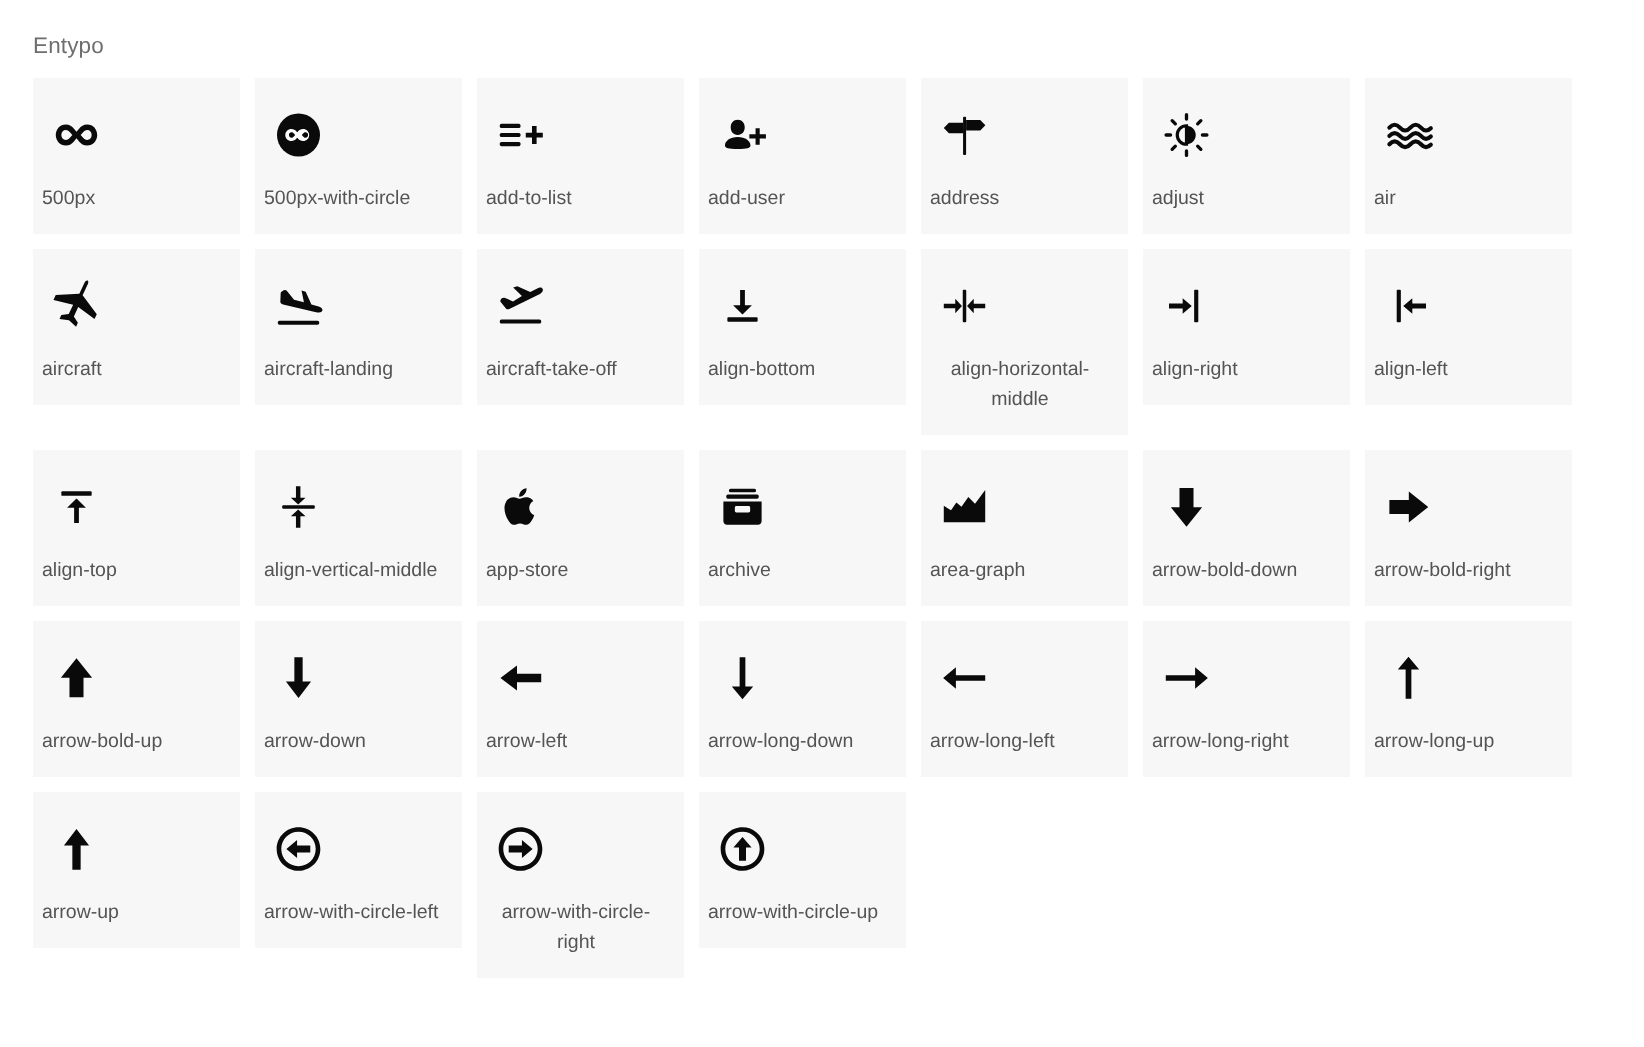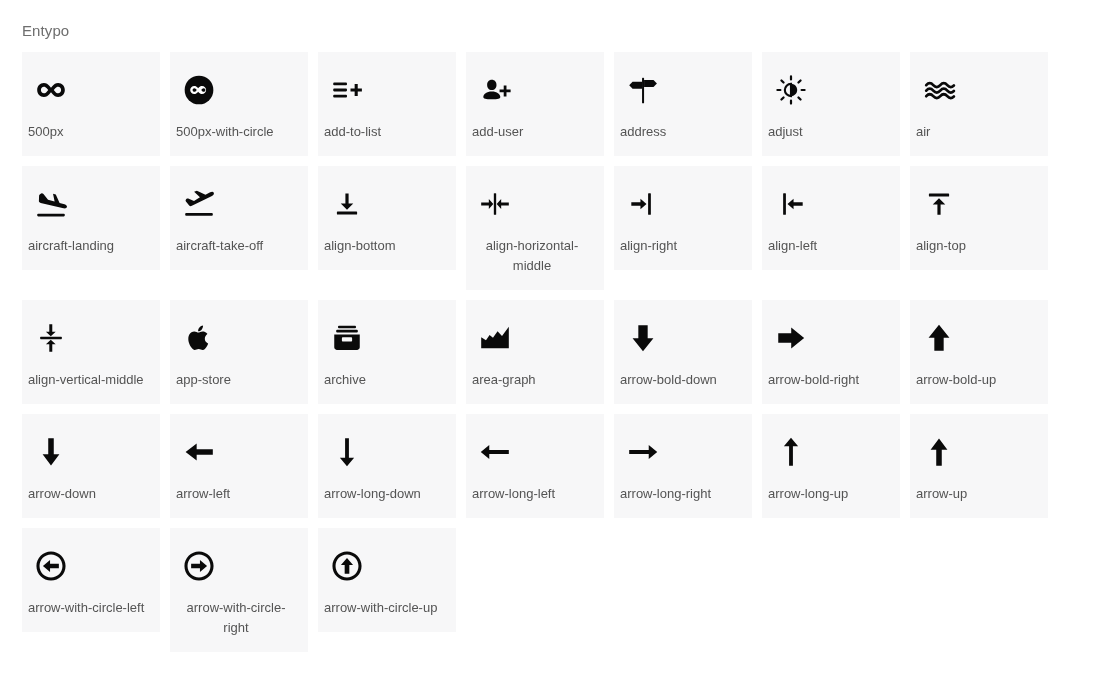--- a/index.html
+++ b/index.html
@@ -145,20 +145,28 @@
               <path d="M4 16.6c2.2-2.4 4.4-2.4 6.6 0s4.4 2.4 6.6 0 4.4-2.4 6.6 0 4.1 2.3 6.2.3"></path>
               <path d="M4 21.8c2.2-2.4 4.4-2.4 6.6 0s4.4 2.4 6.6 0 4.4-2.4 6.6 0 4.1 2.3 6.2.3"></path>
             </g>
           </svg>
         </span>
         <span class="icon-label">air</span>
       </div>
       <div class="icon-card">
         <span class="icon-glyph">
           <svg width="34" height="34" viewBox="0 0 32 32" fill="currentColor" aria-hidden="true">
+            <path d="M29.3 3.6c-.9-.9-2.5-.7-3.6.4l-5.4 5.4-14.2-4.3-2.4 2.4 10.6 7-4.6 4.6-4.6-1-1.9 1.9 5.3 2.8 2.8 5.3 1.9-1.9-1-4.6 4.6-4.6 7 10.6 2.4-2.4-4.3-14.2 5.4-5.4c1.1-1.1 1.3-2.7.4-3.6z" transform="rotate(-20 16 16)"></path>
+          </svg>
+        </span>
+        <span class="icon-label">aircraft</span>
+      </div>
+      <div class="icon-card">
+        <span class="icon-glyph">
+          <svg width="34" height="34" viewBox="0 0 32 32" fill="currentColor" aria-hidden="true">
             <path d="M6 6.6c.9-1 2.1-.9 2.9.1l4.3 5.3 6.2 1.7-1.5-7.4 2.6.7 3.6 8 4.6 1.3c1.6.5 2.6 1.5 2.3 2.6-.3 1.1-1.7 1.5-3.3 1.1L6.3 15c-1-.3-1.6-.8-1.7-1.5l.2-5.4c.1-.7.5-1.2 1.2-1.5z"></path>
             <rect x="3" y="25.2" width="26" height="2.5" rx="1"></rect>
           </svg>
         </span>
         <span class="icon-label">aircraft-landing</span>
       </div>
       <div class="icon-card">
         <span class="icon-glyph">
           <svg width="34" height="34" viewBox="0 0 32 32" fill="currentColor" aria-hidden="true">
             <path d="M3.6 12.1c.4-1.2 1.6-1.6 2.8-1.1l4.9 2.1 5.6-3.4-5.5-5.3 2.6-.8 8.1 3.6 4.4-2.2c1.5-.8 2.9-.7 3.4.3.5 1-.2 2.3-1.7 3.1L9.3 17.7c-1 .5-1.8.5-2.3 0l-3.3-4c-.4-.5-.5-1.1-.1-1.6z"></path>

